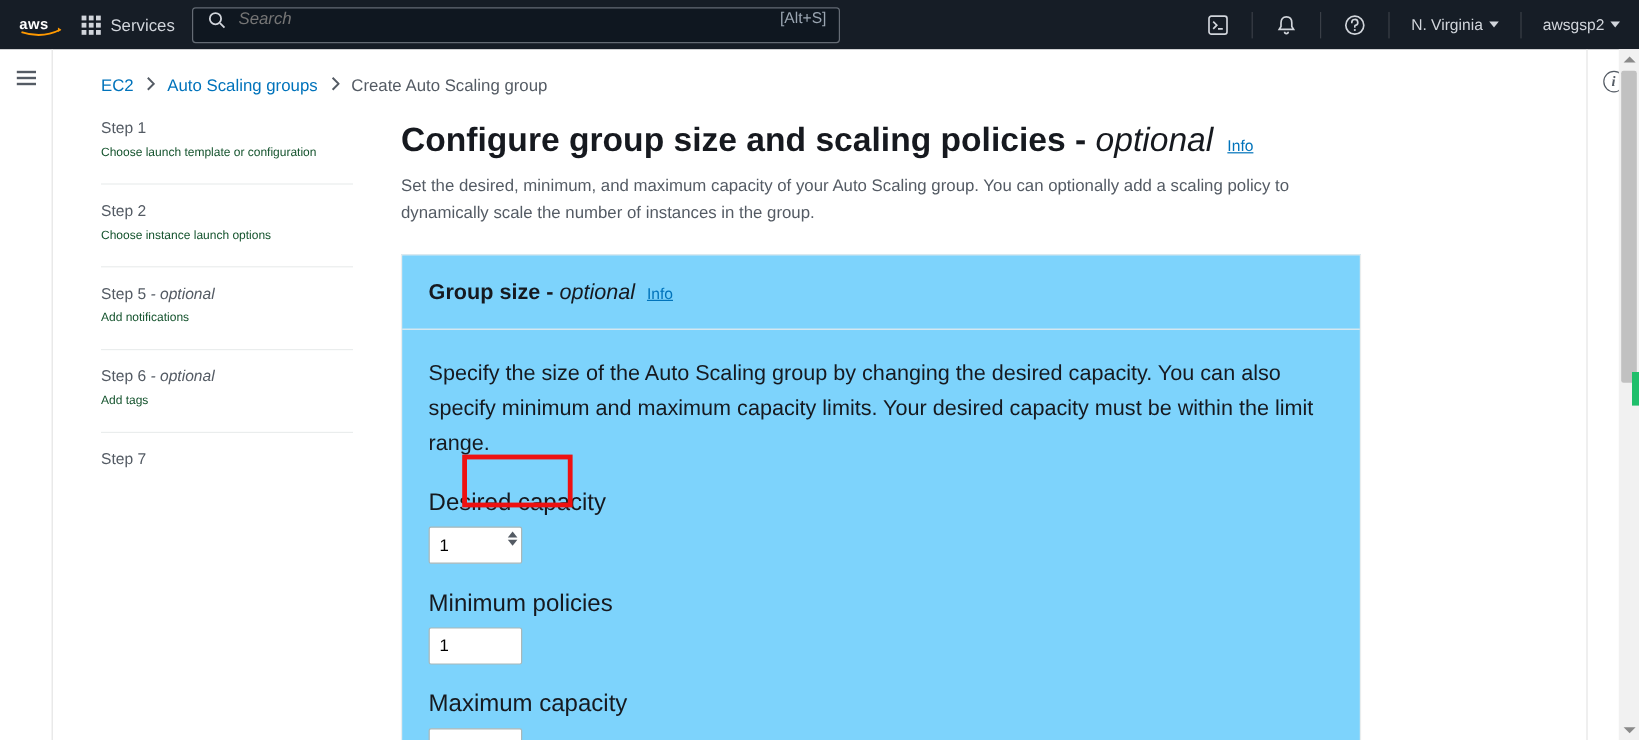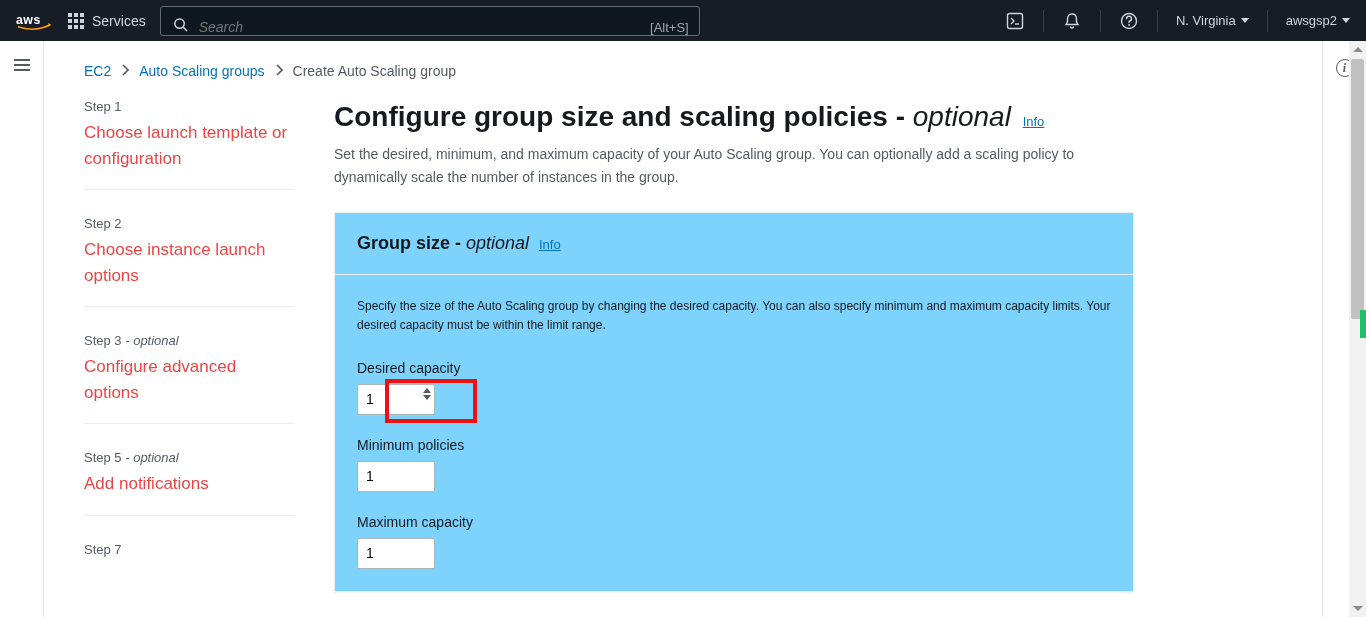--- a/index.html
+++ b/index.html
@@ -6,21 +6,21 @@
 body{background:#fff;color:#16191f;font-size:14px;overflow:hidden}
 .page{width:1366px;height:617px;position:relative}
 
 
 .topnav{height:41px;background:#161d26;display:flex;align-items:center;color:#d1d5db;padding:0 16px;gap:14px}
 .logo{color:#22c55e;font-weight:700;font-size:15px;letter-spacing:.5px;display:flex;align-items:flex-end}
 .logo svg{height:20px}
 .svc-btn{display:flex;align-items:center;gap:8px;color:#d1d5db;font-size:14px;cursor:pointer}
 .grid-icon{display:grid;grid-template-columns:repeat(3,4px);grid-template-rows:repeat(3,4px);gap:2px}
 .grid-icon span{background:#d1d5db;width:4px;height:4px}
-.searchwrap{flex:0 0 540px;display:flex;align-items:flex-end;background:#0f1720;border:1px solid #646b74;border-radius:3px;height:30px;padding:0 10px;gap:8px}
+.searchwrap{flex:0 0 540px;display:flex;align-items:flex-start;background:#0f1720;border:1px solid #646b74;border-radius:3px;height:30px;padding:0 10px;gap:8px}
 .searchwrap input{flex:1;background:transparent;border:none;outline:none;color:#d1d5db;font-style:italic;font-size:14px}
 .kbd{color:#9aa5b1;font-size:13px}
 .spacer{flex:1}
 .navicon{width:20px;height:20px;display:flex;align-items:center;justify-content:center;color:#d1d5db}
 .nav-right{display:flex;align-items:center;gap:18px}
 .nav-right .sep{width:1px;height:22px;background:#3a3f47}
 .nav-text{color:#d1d5db;font-size:13px;display:flex;align-items:center;gap:5px}
 .caret-down{width:0;height:0;border-left:4px solid transparent;border-right:4px solid transparent;border-top:5px solid #d1d5db}
 
 
@@ -37,40 +37,40 @@
 .crumbs{display:flex;align-items:center;gap:10px;font-size:14px;margin-bottom:20px}
 .crumbs a{color:#0073bb;text-decoration:none}
 .crumbs .chev{color:#545b64}
 .crumbs .cur{color:#545b64}
 
 
 .cols{display:flex;gap:40px}
 .sidebar{width:210px;flex:0 0 210px}
 .content{flex:1;max-width:800px}
 
-.step{padding:0 0 18px 0;border-bottom:1px solid #eaeded;margin-bottom:26px}
+.step{padding:0 0 18px 0;border-bottom:1px solid #eaeded;margin-bottom:14px}
 .step-h{color:#545b64;font-size:13px;margin-bottom:6px}
 .step-h .opt{font-style:italic}
-.step-link{color:#ef4444;font-size:17px;line-height:1.5;text-decoration:none;display:block}
+.step-link{color:#14532d;font-size:10px;line-height:1.5;text-decoration:none;display:block}
 .step-cur{color:#16191f;font-weight:700;font-size:14px;line-height:1.6}
 
 .pagetitle{font-size:28px;font-weight:700;color:#16191f;margin-bottom:8px;line-height:1.3}
 .pagetitle .opt{font-style:italic;font-weight:400}
 .pagetitle .info{font-size:13px;font-weight:400;color:#0073bb;font-style:normal;margin-left:4px}
 .pagedesc{color:#545b64;font-size:14px;line-height:1.6;margin-bottom:24px}
 
 .panel{border:1px solid #eaeded;box-shadow:0 1px 1px rgba(0,0,0,.05);background:#7dd3fc}
 .panel-h{padding:20px 22px;border-bottom:1px solid #eaeded}
 .panel-h .t{font-size:18px;font-weight:700}
 .panel-h .opt{font-style:italic;font-weight:400}
 .panel-h .info{font-size:13px;font-weight:400;color:#0073bb;margin-left:6px}
 .panel-b{padding:22px}
-.panel-b .desc{color:#16191f;font-size:12px;line-height:1.6;margin-bottom:24px}
+.panel-b .desc{color:#16191f;font-size:18px;line-height:1.6;margin-bottom:24px}
 .field{margin-bottom:22px}
-.field label{display:block;font-size:14px;color:#16191f;margin-bottom:8px}
+.field label{display:block;font-size:20px;color:#16191f;margin-bottom:8px}
 .numwrap{position:relative;width:78px}
 .numwrap input{width:100%;height:31px;border:1px solid #aab7b8;border-radius:2px;padding:0 20px 0 8px;font-size:14px;outline:none}
 .spin{position:absolute;right:4px;top:4px;display:flex;flex-direction:column;gap:2px}
 .spin span{width:0;height:0;border-left:4px solid transparent;border-right:4px solid transparent}
 .spin .up{border-bottom:5px solid #545b64}
 .spin .dn{border-top:5px solid #545b64}
 .txtwrap input{width:78px;height:31px;border:1px solid #aab7b8;border-radius:2px;padding:0 8px;font-size:14px;outline:none}
 
 .redbox{position:absolute;left:341px;top:338px;width:92px;height:44px;border:4px solid #e11;pointer-events:none}
 
@@ -188,26 +188,26 @@
         <div class="sidebar">
           <div class="step">
             <div class="step-h"><span>Step 1</span><span class="opt"></span></div>
             <a href="#" class="step-link">Choose launch template or configuration</a>
           </div>
           <div class="step">
             <div class="step-h"><span>Step 2</span><span class="opt"></span></div>
             <a href="#" class="step-link">Choose instance launch options</a>
           </div>
           <div class="step">
-            <div class="step-h"><span>Step 3</span><span class="opt"> - optional</span></div>
-            <a href="#" class="step-link">Configure advanced options</a>
-          </div>
-          <div class="step">
             <div class="step-h"><span>Step 5</span><span class="opt"> - optional</span></div>
             <a href="#" class="step-link">Add notifications</a>
+          </div>
+          <div class="step">
+            <div class="step-h"><span>Step 6</span><span class="opt"> - optional</span></div>
+            <a href="#" class="step-link">Add tags</a>
           </div>
           <div class="step" style="border-bottom:none">
             <div class="step-h"><span>Step 7</span><span class="opt"></span></div>
           </div>
         </div>
 
         <div class="content">
           <h1 class="pagetitle">
             <span>Configure group size and scaling policies</span><span> - </span><span class="opt">optional</span>
             <a href="#" class="info">Info</a>

